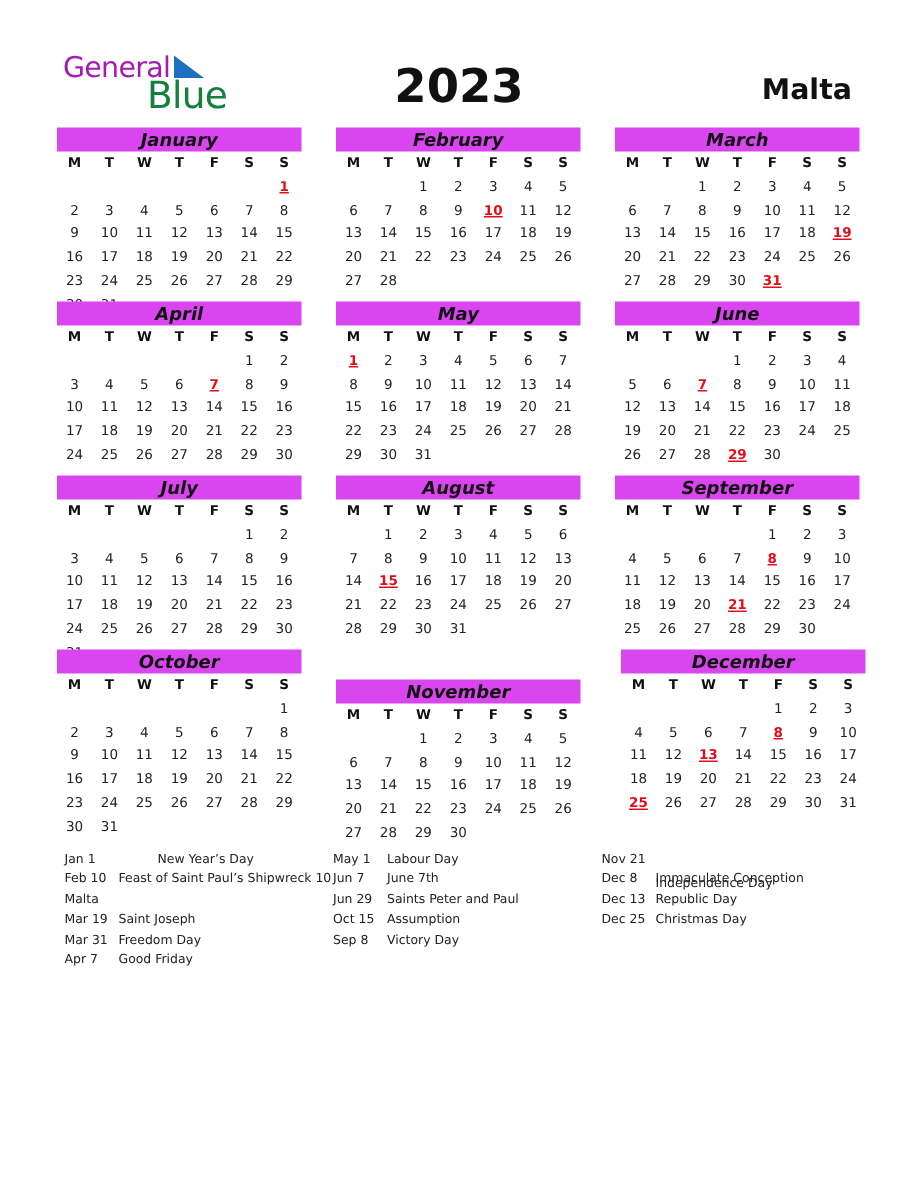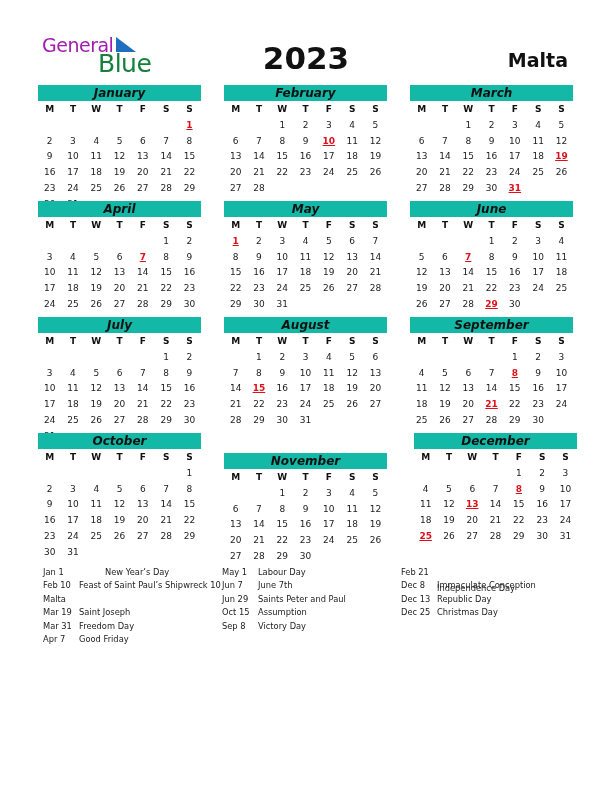--- a/index.html
+++ b/index.html
@@ -9,21 +9,21 @@
   .logo-general { position:absolute; left:0; top:0; font-size:19px; color:#a21caf; letter-spacing:-0.5px;
                   font-family:"DejaVu Sans", sans-serif; }
   .logo-blue { position:absolute; left:56px; top:15px; font-size:25px; color:#15803d; letter-spacing:-0.5px;
                font-family:"DejaVu Sans", sans-serif; }
   .logo-tri { position:absolute; left:74px; top:3px; width:0; height:0;
               border-left:20px solid transparent; border-bottom:15px solid #1e6fc0; transform:scaleX(-1); }
   .year { position:absolute; left:0; width:612px; top:40px; text-align:center; font-size:31px; font-weight:bold; color:#111; }
   .country { position:absolute; right:44px; top:49px; font-size:19px; font-weight:bold; color:#111; }
 
   .month { position:absolute; width:163px; }
-  .month-head { height:16px; background:#14b8a6; text-align:center; font-weight:bold; font-style:italic;
+  .month-head { height:16px; background:#d946ef; text-align:center; font-weight:bold; font-style:italic;
                 font-size:12px; line-height:16px; color:#111; }
   .grid { display:grid; grid-template-columns:repeat(7, 23.3px); grid-auto-rows:15.8px; margin-top:1px; }
   .dow { text-align:center; font-size:9px; font-weight:bold; line-height:15.8px; color:#111; }
   .day { text-align:center; font-size:9px; line-height:15.8px; color:#222; }
   .day.hol { color:#e0101a; font-weight:bold; text-decoration:underline; text-underline-offset:1px; }
 
   .hol-col { position:absolute; top:566px; font-size:8.3px; color:#222; }
   .hol-row { height:13.4px; line-height:13.4px; white-space:nowrap; position:relative; }
   .hol-date { position:absolute; left:0; }
   .hol-name { position:absolute; }
@@ -635,21 +635,21 @@
         <span class="hol-date">Oct 15</span>
         <span class="hol-name" style="left: 36px;">Assumption</span>
       </div>
       <div class="hol-row">
         <span class="hol-date">Sep 8</span>
         <span class="hol-name" style="left: 36px;">Victory Day</span>
       </div>
     </div>
     <div class="hol-col" style="left: 401px; width: 180px;">
       <div class="hol-row">
-        <span class="hol-date">Feb 21</span>
+        <span class="hol-date">Nov 21</span>
         <span class="hol-name" style="left: 36px; margin-top: 16px;">Independence Day</span>
       </div>
       <div class="hol-row">
         <span class="hol-date">Dec 8</span>
         <span class="hol-name" style="left: 36px;">Immaculate Conception</span>
       </div>
       <div class="hol-row">
         <span class="hol-date">Dec 13</span>
         <span class="hol-name" style="left: 36px;">Republic Day</span>
       </div>

